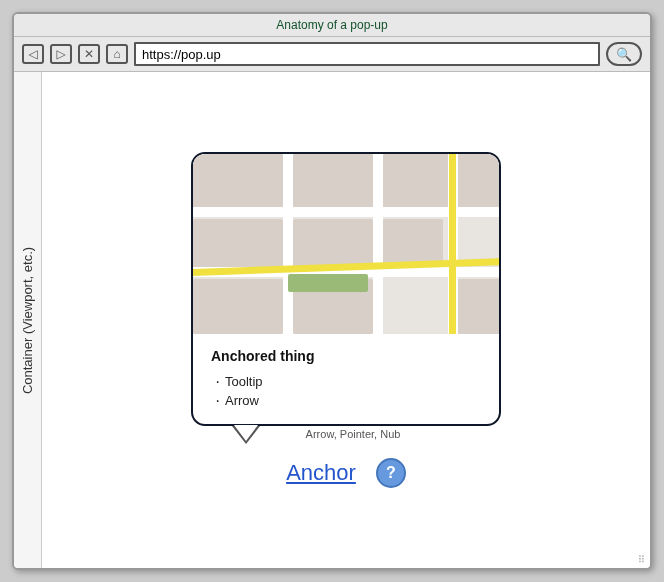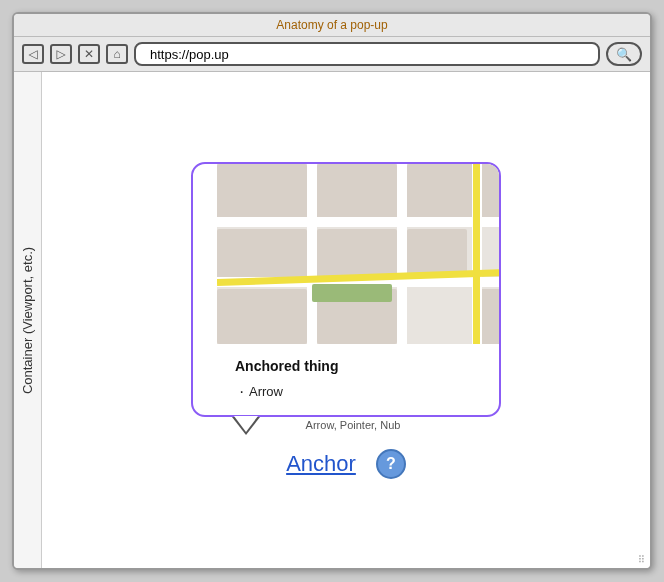--- a/index.html
+++ b/index.html
@@ -24,21 +24,21 @@
       overflow: hidden;
       box-shadow: 2px 2px 6px rgba(0,0,0,0.3);
     }
 
     .title-bar {
       background: #e8e8e8;
       border-bottom: 1px solid #bbb;
       padding: 4px 8px;
       text-align: center;
       font-size: 12px;
-      color: #a16207;
+      color: #14532d;
       flex-shrink: 0;
     }
 
     .toolbar {
       background: #e8e8e8;
       border-bottom: 1px solid #bbb;
       padding: 5px 8px;
       display: flex;
       align-items: center;
       gap: 6px;
@@ -56,22 +56,22 @@
       align-items: center;
       justify-content: center;
       font-size: 12px;
       color: #555;
     }
 
     .address-bar {
       flex: 1;
       height: 24px;
       border: 2px solid #555;
-      border-radius: 8px;
-      padding: 0 14px;
+      border-radius: 1px;
+      padding: 0 6px;
       font-size: 13px;
       background: white;
     }
 
     .search-btn {
       width: 36px;
       height: 24px;
       border: 2px solid #555;
       border-radius: 12px;
       background: none;
@@ -118,26 +118,25 @@
 
     .popup-container {
       position: relative;
       display: flex;
       flex-direction: column;
       align-items: center;
     }
 
     .popup-box {
       width: 310px;
-      border: 2px solid #8b5cf6;
+      border: 2px solid #0f172a;
       border-radius: 14px;
       background: white;
       overflow: hidden;
       position: relative;
-      padding-left: 24px;
     }
 
     .map-area {
       width: 100%;
       height: 180px;
       background: #e8e4df;
       position: relative;
       overflow: hidden;
     }
 
@@ -330,20 +329,21 @@
             <div style="position:absolute;left:0;top:115px;width:310px;height:7px;background:#f0e040;transform:rotate(-2deg);transform-origin:left center;"></div>
 
             <div class="map-yellow-road-v" style="left:256px;top:0;width:7px;height:180px;background:#f0e040;"></div>
 
             <div class="map-green-block" style="left:95px;top:120px;width:80px;height:18px;background:#9aba78;"></div>
           </div>
 
           <div class="popup-info">
             <div class="popup-title">Anchored thing</div>
             <ul class="popup-list">
+              <li>Tooltip</li>
               <li>Arrow</li>
             </ul>
           </div>
         </div>
 
         <div class="arrow-area">
           <div style="display:flex;align-items:flex-start;gap:6px;margin-right:20px;">
             <div class="popup-arrow"></div>
             <span class="arrow-label">Arrow, Pointer, Nub</span>
           </div>

